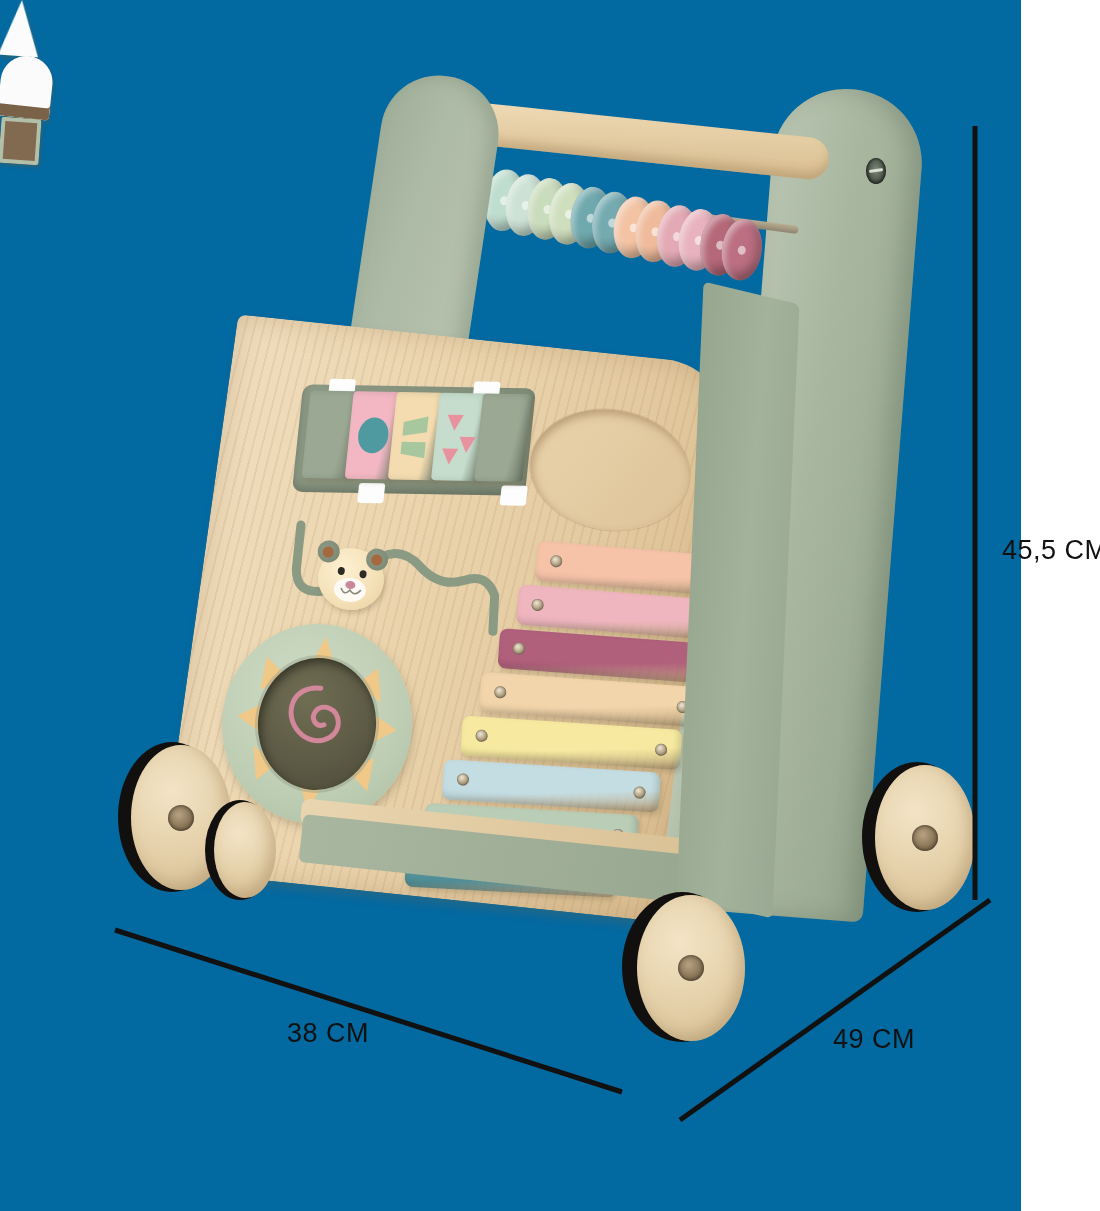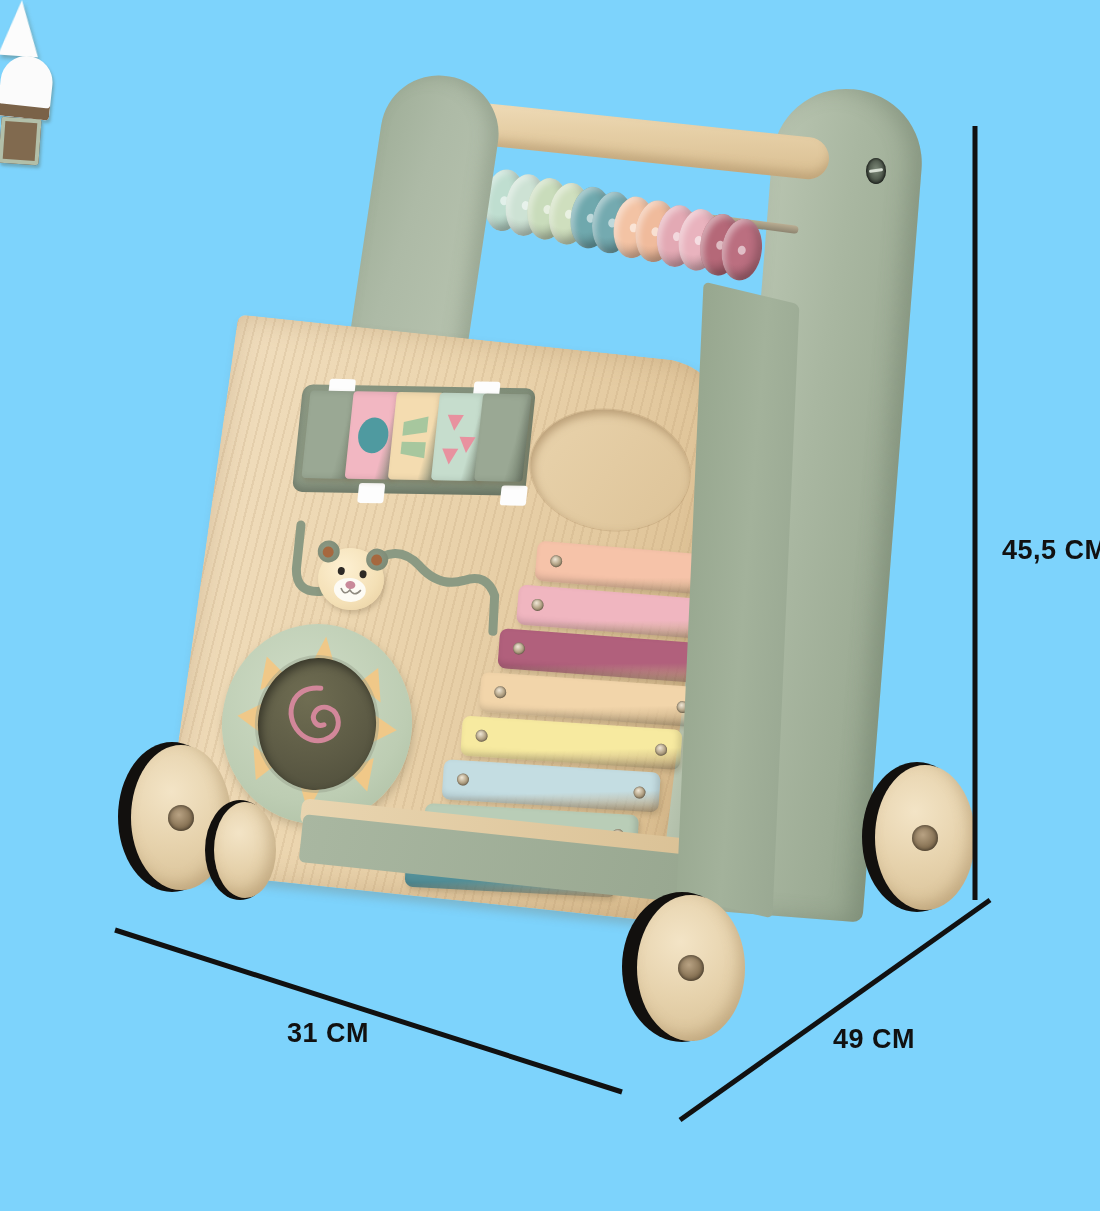--- a/index.html
+++ b/index.html
@@ -1,20 +1,20 @@
 <!DOCTYPE html>
 <html><head>
 <meta charset="utf-8">
 <title>Product Dimensions</title>
 <style>
   html,body{margin:0;padding:0;background:#ffffff;}
   body{width:1100px;height:1211px;position:relative;overflow:hidden;
        font-family:"Liberation Sans","DejaVu Sans",sans-serif;}
 
-  #stage{position:absolute;inset:0;width:1100px;height:1211px;background:#7dd3fc;font-weight:bold;}
+  #stage{position:absolute;inset:0;width:1021px;height:1211px;background:#0369a1;}
 
   
   .dim-label{position:absolute;color:#111;font-size:27px;letter-spacing:.5px;white-space:nowrap;}
   #svg-dims{position:absolute;left:0;top:0;width:1100px;height:1211px;pointer-events:none;}
 
   
   #product{position:absolute;left:0;top:0;width:1100px;height:1211px;}
   .pnode{position:absolute;}
 
   
@@ -314,16 +314,16 @@
 
   </div>
 
   <svg id="svg-dims" viewBox="0 0 1100 1211">
     <line x1="975" y1="126" x2="975" y2="900" stroke="#111" stroke-width="5"></line>
     <line x1="115" y1="930" x2="622" y2="1092" stroke="#111" stroke-width="5"></line>
     <line x1="680" y1="1120" x2="990" y2="900" stroke="#111" stroke-width="5"></line>
   </svg>
 
   <div class="dim-label" style="left:1002px;top:535px;">45,5 CM</div>
-  <div class="dim-label" style="left:287px;top:1018px;">31 CM</div>
+  <div class="dim-label" style="left:287px;top:1018px;">38 CM</div>
   <div class="dim-label" style="left:833px;top:1024px;">49 CM</div>
 
 </div>
 
 </body></html>

